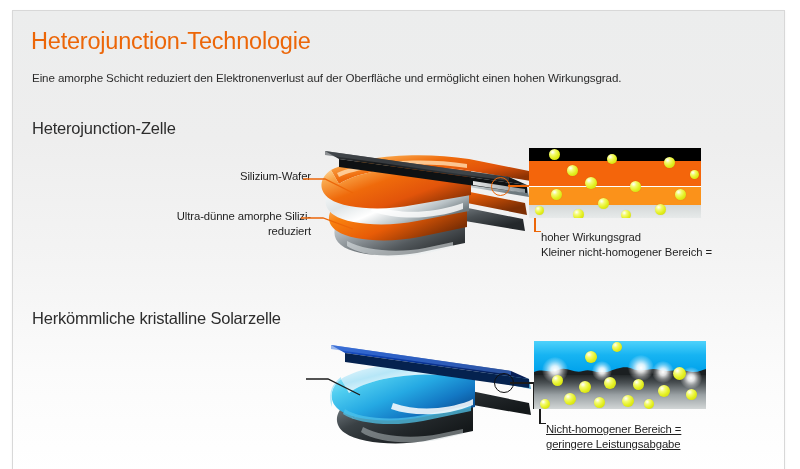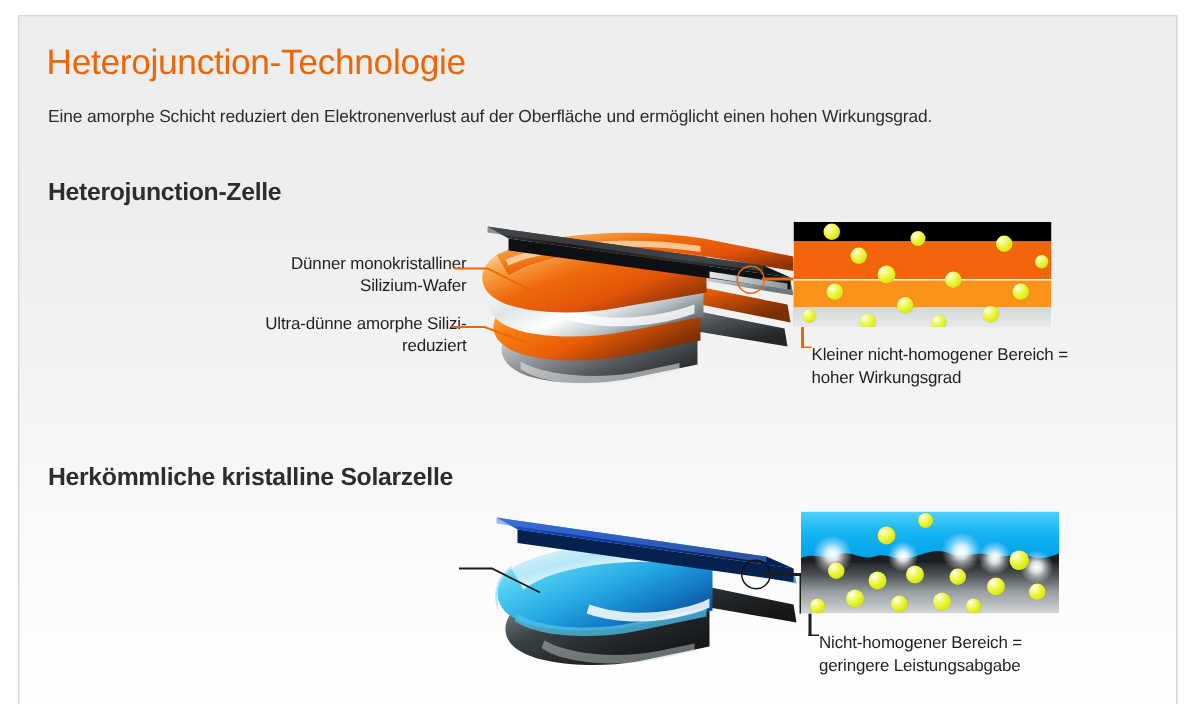--- a/index.html
+++ b/index.html
@@ -28,40 +28,40 @@
     font-size:23.5px;color:#ec6608;letter-spacing:-0.2px;
     font-weight:400;white-space:nowrap;
   }
   .subtitle{
     position:absolute;left:19px;top:60px;
     font-size:11.6px;color:#2b2b2b;white-space:nowrap;letter-spacing:-0.1px;
   }
   
   .sec-head{
     position:absolute;font-size:16.5px;color:#2d2d2d;white-space:nowrap;
-    letter-spacing:-0.2px;font-weight:700;
+    letter-spacing:-0.2px;font-weight:400;
   }
   #sec1head{left:19px;top:108px;}
   #sec2head{left:19px;top:298px;}
 
   
   .lbl{
     position:absolute;font-size:11.3px;color:#1f1f1f;line-height:14.5px;
     text-align:right;white-space:nowrap;letter-spacing:-0.1px;
   }
   #lbl-mono{left:88px;top:158px;width:210px;}
   #lbl-amorph{left:68px;top:198px;width:230px;}
   #lbl-kristallin{left:88px;top:360px;width:210px;}
 
   .callout{
     position:absolute;font-size:11.3px;color:#1f1f1f;line-height:15px;
     text-align:left;white-space:nowrap;letter-spacing:-0.1px;
   }
   #co-top{left:528px;top:219px;}
-  #co-bot{left:533px;top:411px;}
+  #co-bot{left:533px;top:411px;text-decoration:underline;}
 
   
   .leader{position:absolute;}
   .lead-or{background:#ec6608;}
   .lead-bk{background:#1b1b1b;}
 
   
   #br-top-v{left:521px;top:205px;width:1.6px;height:16px;}
   #br-top-h{left:521px;top:219.5px;width:7px;height:1.6px;}
   
@@ -108,21 +108,20 @@
 
 <div class="page">
   <div class="card">
 
     <div class="title">Heterojunction-Technologie</div>
     <div class="subtitle">Eine amorphe Schicht reduziert den Elektronenverlust auf der Oberfläche und ermöglicht einen hohen Wirkungsgrad.</div>
 
     <div class="sec-head" id="sec1head">Heterojunction-Zelle</div>
 
     <div class="lbl" id="lbl-mono">
-      <div>Dünner monokristalliner</div>
       <div>Silizium-Wafer</div>
     </div>
     <div class="lbl" id="lbl-amorph">
       <div>Ultra-dünne amorphe Silizi-</div>
       <div>reduziert</div>
     </div>
 
     <svg class="art" id="art-top" viewBox="0 0 220 125">
       <defs>
         <linearGradient id="gTopPlate" x1="0" y1="0" x2="1" y2="0.5">
@@ -212,22 +211,22 @@
       <div class="dot" style="left:22px;top:41px;width:11px;height:11px;"></div>
       <div class="dot" style="left:69px;top:50px;width:11px;height:11px;"></div>
       <div class="dot" style="left:126px;top:56px;width:11px;height:11px;"></div>
       <div class="dot" style="left:44px;top:61px;width:11px;height:11px;"></div>
       <div class="dot" style="left:92px;top:62px;width:10px;height:10px;"></div>
       <div class="dot" style="left:161px;top:22px;width:9px;height:9px;"></div>
       <div class="dot" style="left:6px;top:58px;width:9px;height:9px;"></div>
     </div>
 
     <div class="callout" id="co-top">
+      <div>hoher Wirkungsgrad</div>
       <div>Kleiner nicht-homogener Bereich =</div>
-      <div>hoher Wirkungsgrad</div>
     </div>
 
     <div class="sec-head" id="sec2head">Herkömmliche kristalline Solarzelle</div>
 
 
     <svg class="art" id="art-bot" viewBox="0 0 215 118">
       <defs>
         <linearGradient id="gBluePlate" x1="0" y1="0" x2="1" y2="0.4">
           <stop offset="0" stop-color="#2a5fd0"></stop>
             <stop offset="0.3" stop-color="#0c3fae"></stop>

